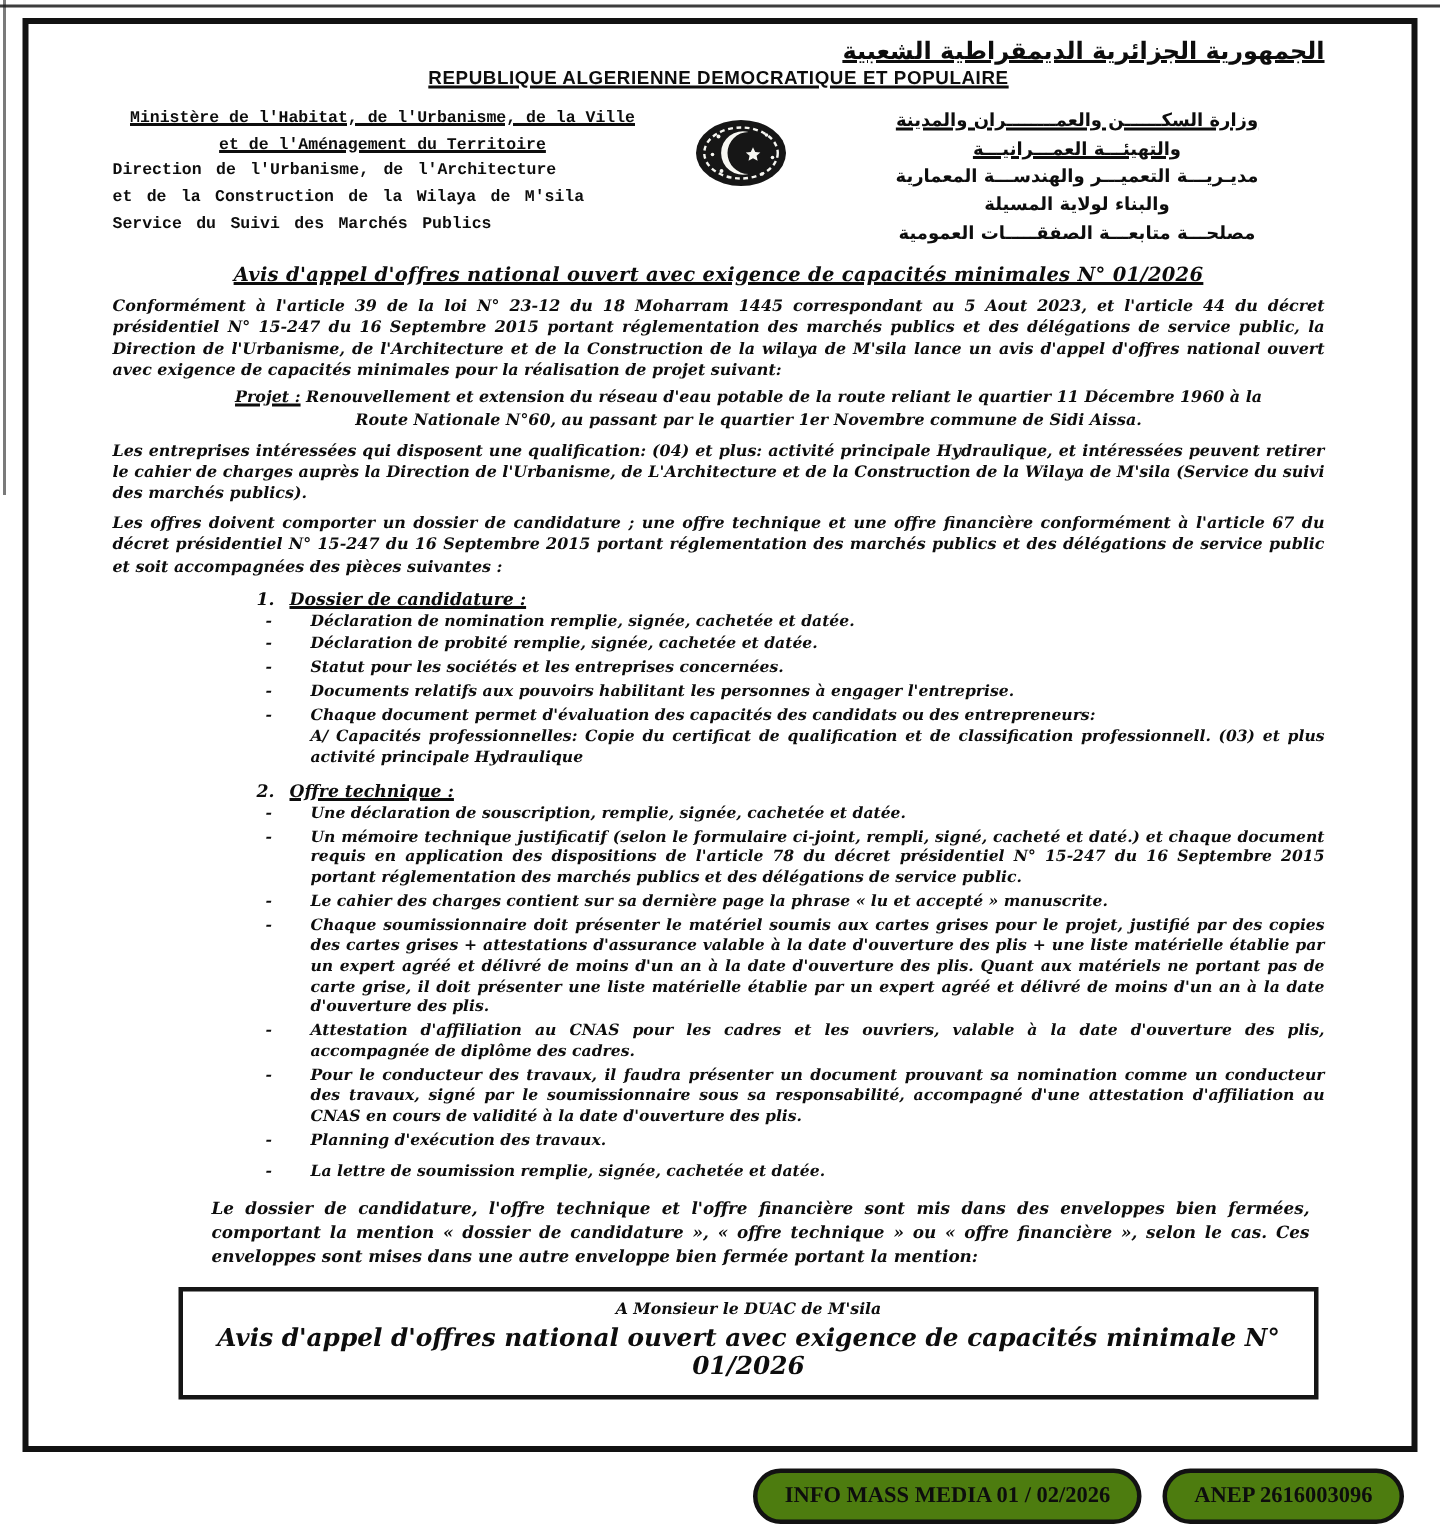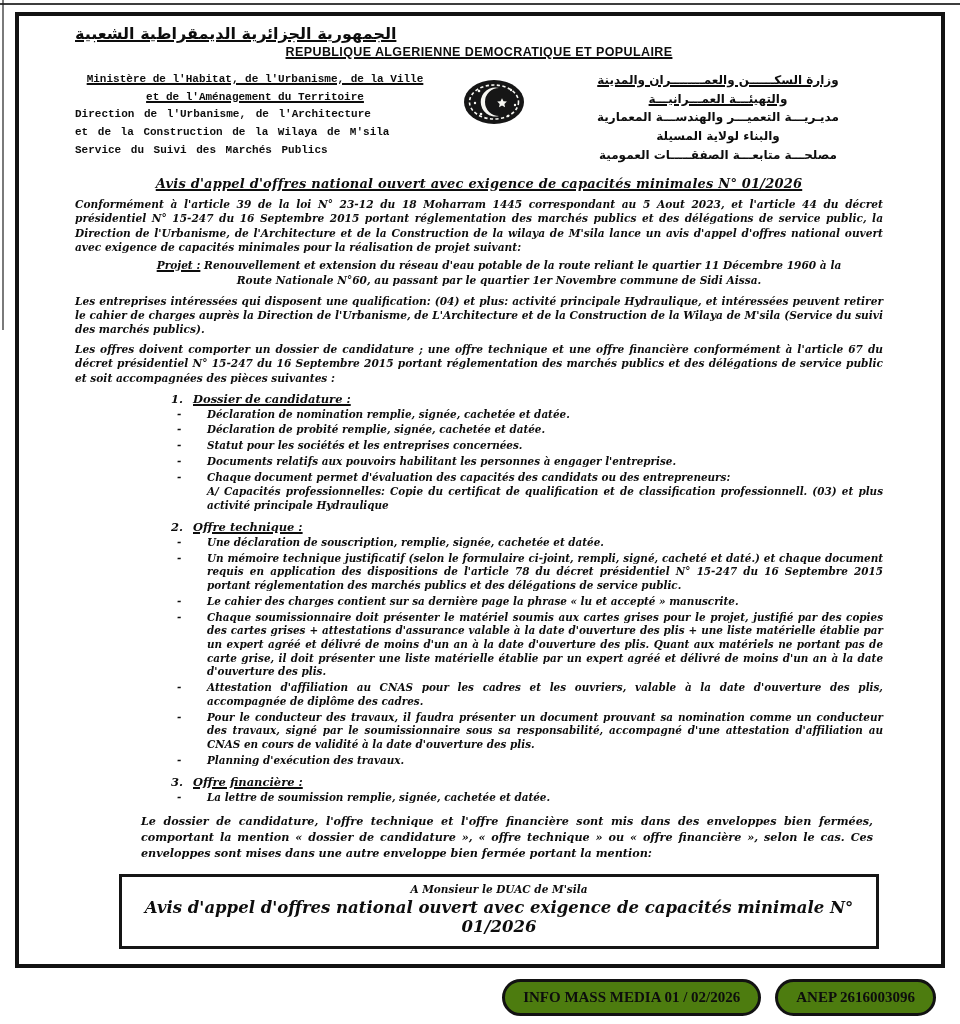--- a/index.html
+++ b/index.html
@@ -12,21 +12,21 @@
   .scan-leftline{position:absolute;top:0;left:2px;width:2px;height:330px;background:#222;opacity:.6;}
 
   .frame{
     position:absolute;top:12px;left:15px;right:15px;height:956px;
     border:4px solid #121212;box-sizing:border-box;
     padding:8px 58px 0 56px;overflow:hidden;
   }
 
   
   .title-ar{
-    text-align:left;font-family:"DejaVu Sans",sans-serif;direction:rtl;
+    text-align:right;font-family:"DejaVu Sans",sans-serif;direction:rtl;
     font-weight:bold;font-size:16px;letter-spacing:1px;
     text-decoration:underline;text-decoration-thickness:2px;line-height:1.2;
   }
   .title-fr{
     text-align:center;font-family:"Liberation Sans",sans-serif;
     font-weight:bold;font-size:12.5px;letter-spacing:.4px;
     text-decoration:underline;text-decoration-thickness:2px;margin-top:2px;
   }
   .head-row{display:flex;align-items:flex-start;margin-top:12px;}
   .min-fr{width:360px;font-family:Liberation Mono, monospace;font-weight:bold;font-size:11px;line-height:1.6;}
@@ -192,23 +192,20 @@
         <span class="dash">-</span>
         <span class="btext">Pour le conducteur des travaux, il faudra présenter un document prouvant sa nomination comme un conducteur des travaux, signé par le soumissionnaire sous sa responsabilité, accompagné d'une attestation d'affiliation au CNAS en cours de validité à la date d'ouverture des plis.</span>
       </div>
     <div class="bullet">
         <span class="dash">-</span>
         <span class="btext">Planning d'exécution des travaux.</span>
       </div>
   </div>
 
   <div class="section">
-    <div class="sec-head">
-      <span class="sec-num">3.</span><span class="sec-title">Offre financière :</span>
-    </div>
     <div class="bullet">
         <span class="dash">-</span>
         <span class="btext">La lettre de soumission remplie, signée, cachetée et datée.</span>
       </div>
   </div>
 
   <div class="env-para">Le dossier de candidature, l'offre technique et l'offre financière sont mis dans des enveloppes bien fermées, comportant la mention « dossier de candidature », « offre technique » ou « offre financière », selon le cas. Ces enveloppes sont mises dans une autre enveloppe bien fermée portant la mention:</div>
 
   <div class="env-box">
     <div class="env-to">A Monsieur le DUAC de M'sila</div>

